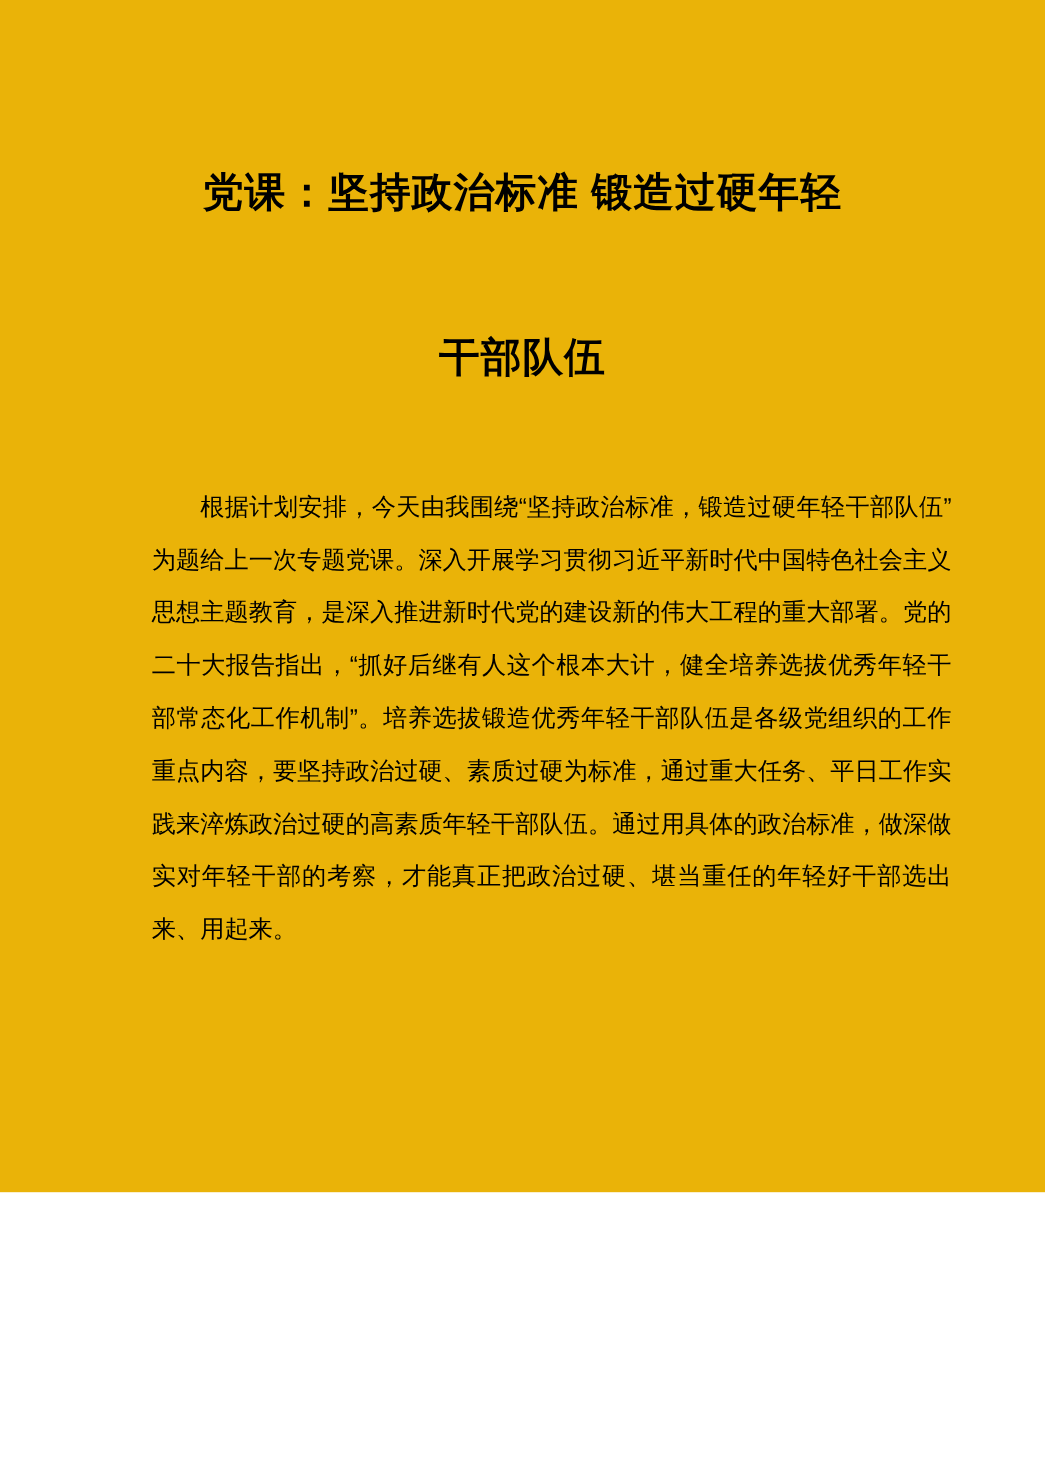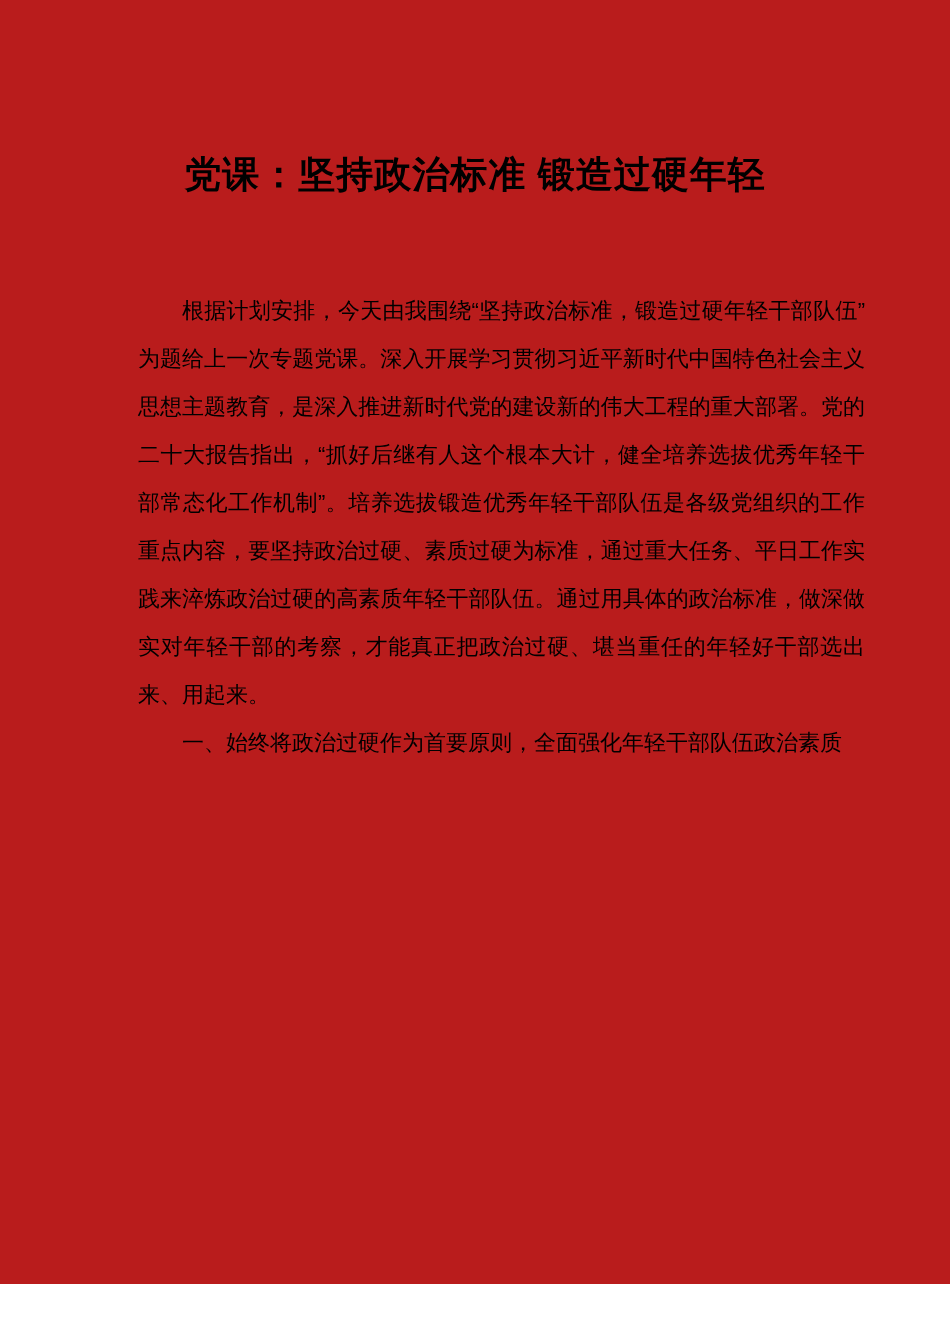--- a/index.html
+++ b/index.html
@@ -3,23 +3,23 @@
 <meta charset="utf-8">
 <style>
   html, body {
     margin: 0;
     padding: 0;
     background: #ffffff;
   }
   .page {
     position: relative;
     width: 950px;
-    height: 1284px;
+    height: 1084px;
     margin: 0 auto;
-    background: #b91c1c;
+    background: #eab308;
     color: #000000;
     font-family: "Liberation Sans", "DejaVu Sans", sans-serif;
     overflow: hidden;
   }
   .doc-title-line1 {
     padding-top: 153px;
     text-align: center;
     font-size: 37px;
     line-height: 44px;
     font-weight: bold;
@@ -47,19 +47,19 @@
     text-indent: 2em;
   }
 </style>
 </head>
 <body>
 
 <div class="page">
 
   <div class="doc-title-line1">党课：坚持政治标准 锻造过硬年轻</div>
 
+  <div class="doc-title-line2">干部队伍</div>
 
   <div class="doc-body">
     <p>根据计划安排，今天由我围绕“坚持政治标准，锻造过硬年轻干部队伍”为题给上一次专题党课。深入开展学习贯彻习近平新时代中国特色社会主义思想主题教育，是深入推进新时代党的建设新的伟大工程的重大部署。党的二十大报告指出，“抓好后继有人这个根本大计，健全培养选拔优秀年轻干部常态化工作机制”。培养选拔锻造优秀年轻干部队伍是各级党组织的工作重点内容，要坚持政治过硬、素质过硬为标准，通过重大任务、平日工作实践来淬炼政治过硬的高素质年轻干部队伍。通过用具体的政治标准，做深做实对年轻干部的考察，才能真正把政治过硬、堪当重任的年轻好干部选出来、用起来。</p>
-    <p>一、始终将政治过硬作为首要原则，全面强化年轻干部队伍政治素质</p>
   </div>
 
 </div>
 
 </body></html>

